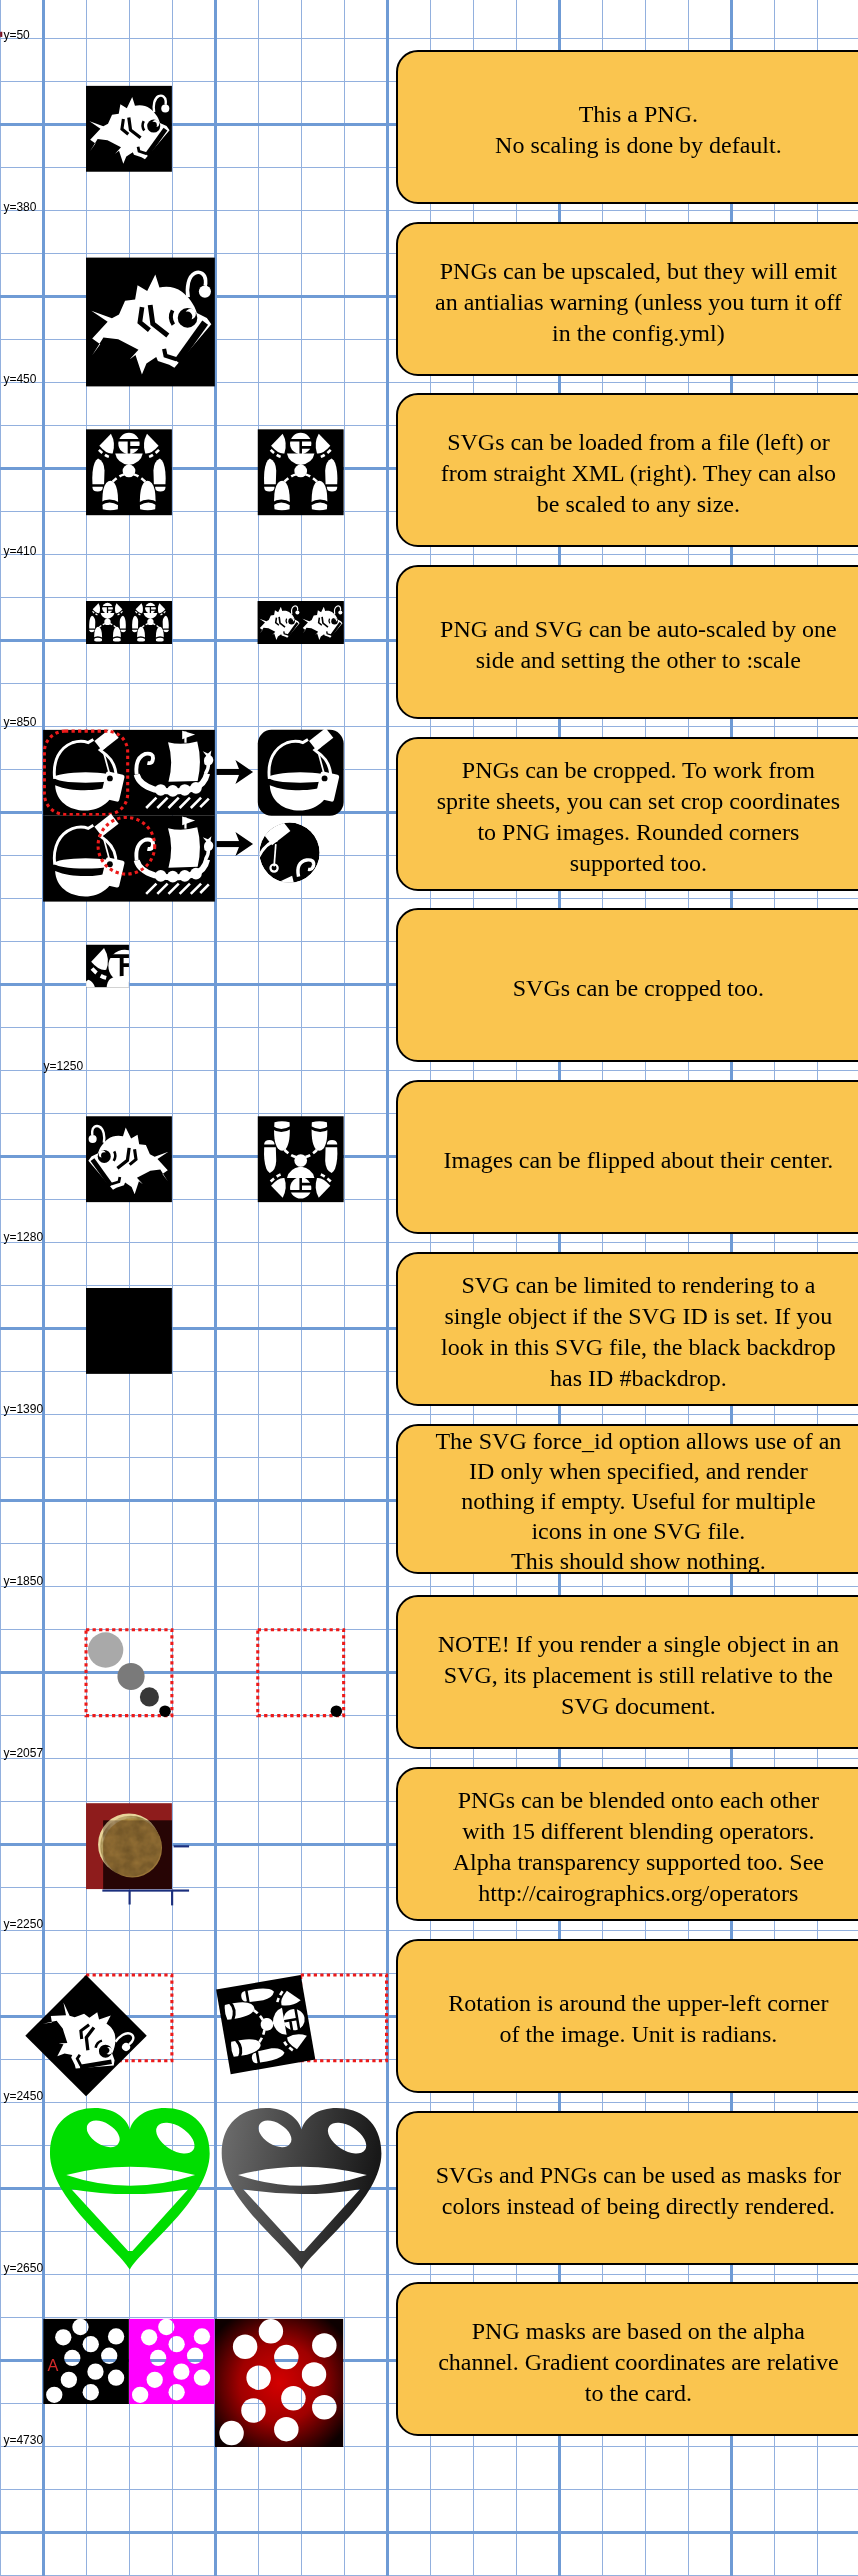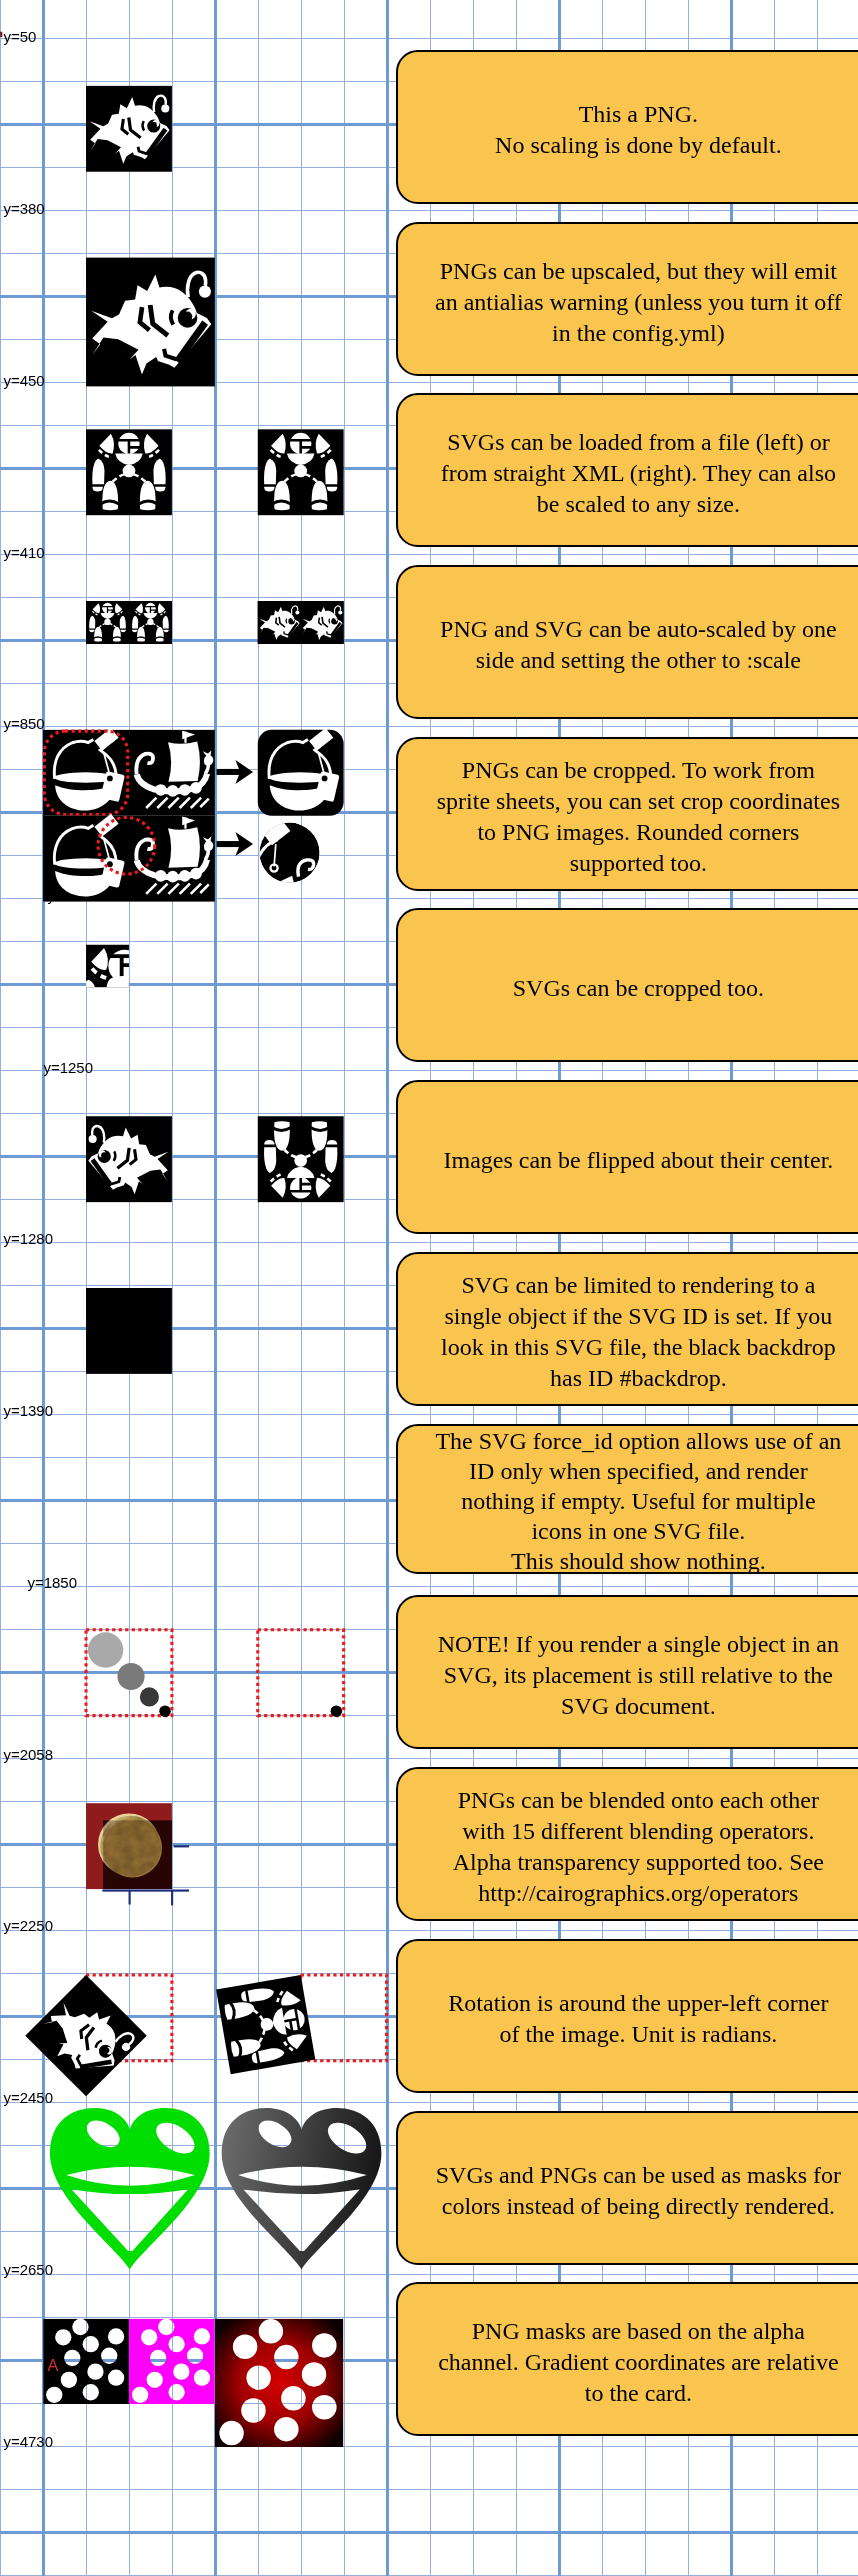--- a/index.html
+++ b/index.html
@@ -6,43 +6,43 @@
 body{width:859px;height:2576px;position:relative;overflow:hidden;background:#fff;
  font-family:"Liberation Sans",sans-serif;}
 
 #grid{position:absolute;left:0;top:0;width:859px;height:2576px;
  background-image:
   repeating-linear-gradient(90deg, transparent 0 42px, #6F9BD5 42px 45px, transparent 45px 172px),
   repeating-linear-gradient(0deg, transparent 0 42px, #6F9BD5 42px 45px, transparent 45px 172px),
   repeating-linear-gradient(90deg, #92B0DE 0 1.3px, transparent 1.3px 43px),
   repeating-linear-gradient(0deg, #92B0DE 0 1.3px, transparent 1.3px 43px);
 }
-.ylab{position:absolute;left:3.4px;font-size:15px;color:#000;font-family:"Liberation Sans",sans-serif;}
+.ylab{position:absolute;left:3.4px;font-size:12px;color:#000;font-family:"Liberation Sans",sans-serif;}
 .box{position:absolute;left:396px;width:474px;height:143px;background:#FAC54F;
  border:2.6px solid #000;border-radius:22px;display:flex;align-items:center;justify-content:center;
  text-align:center;font-family:"Liberation Serif",serif;font-size:24px;line-height:31px;color:#000;
  padding:6.9px 3.4px 0 3.4px;}
 svg{position:absolute;left:0;top:0;}
 </style>
 </head>
 <body>
 
 <div id="grid"></div>
 
 <div class="ylab" style="top:28px;">y=50</div>
 <div class="ylab" style="top:200px;">y=380</div>
 <div class="ylab" style="top:372px;">y=450</div>
 <div class="ylab" style="top:544px;">y=410</div>
 <div class="ylab" style="top:715px;">y=850</div>
 <div class="ylab" style="top:887px;margin-left:44px;">y=1050</div>
 <div class="ylab" style="top:1059px;margin-left:40px;">y=1250</div>
 <div class="ylab" style="top:1230px;">y=1280</div>
 <div class="ylab" style="top:1402px;">y=1390</div>
-<div class="ylab" style="top:1574px;margin-left:24px;">y=1850</div>
-<div class="ylab" style="top:1746px;">y=2058</div>
+<div class="ylab" style="top:1574px;">y=1850</div>
+<div class="ylab" style="top:1746px;">y=2057</div>
 <div class="ylab" style="top:1917px;">y=2250</div>
 <div class="ylab" style="top:2089px;">y=2450</div>
 <div class="ylab" style="top:2261px;">y=2650</div>
 <div class="ylab" style="top:2433px;">y=4730</div>
 
 <div class="box" style="top:50px;">This a PNG.<br>No scaling is done by default.</div>
 
 <div class="box" style="top:222px;">PNGs can be upscaled, but they will emit<br>an antialias warning (unless you turn it off<br>in the config.yml)</div>
 
 <div class="box" style="top:393px;">SVGs can be loaded from a file (left) or<br>from straight XML (right). They can also<br>be scaled to any size.</div>

